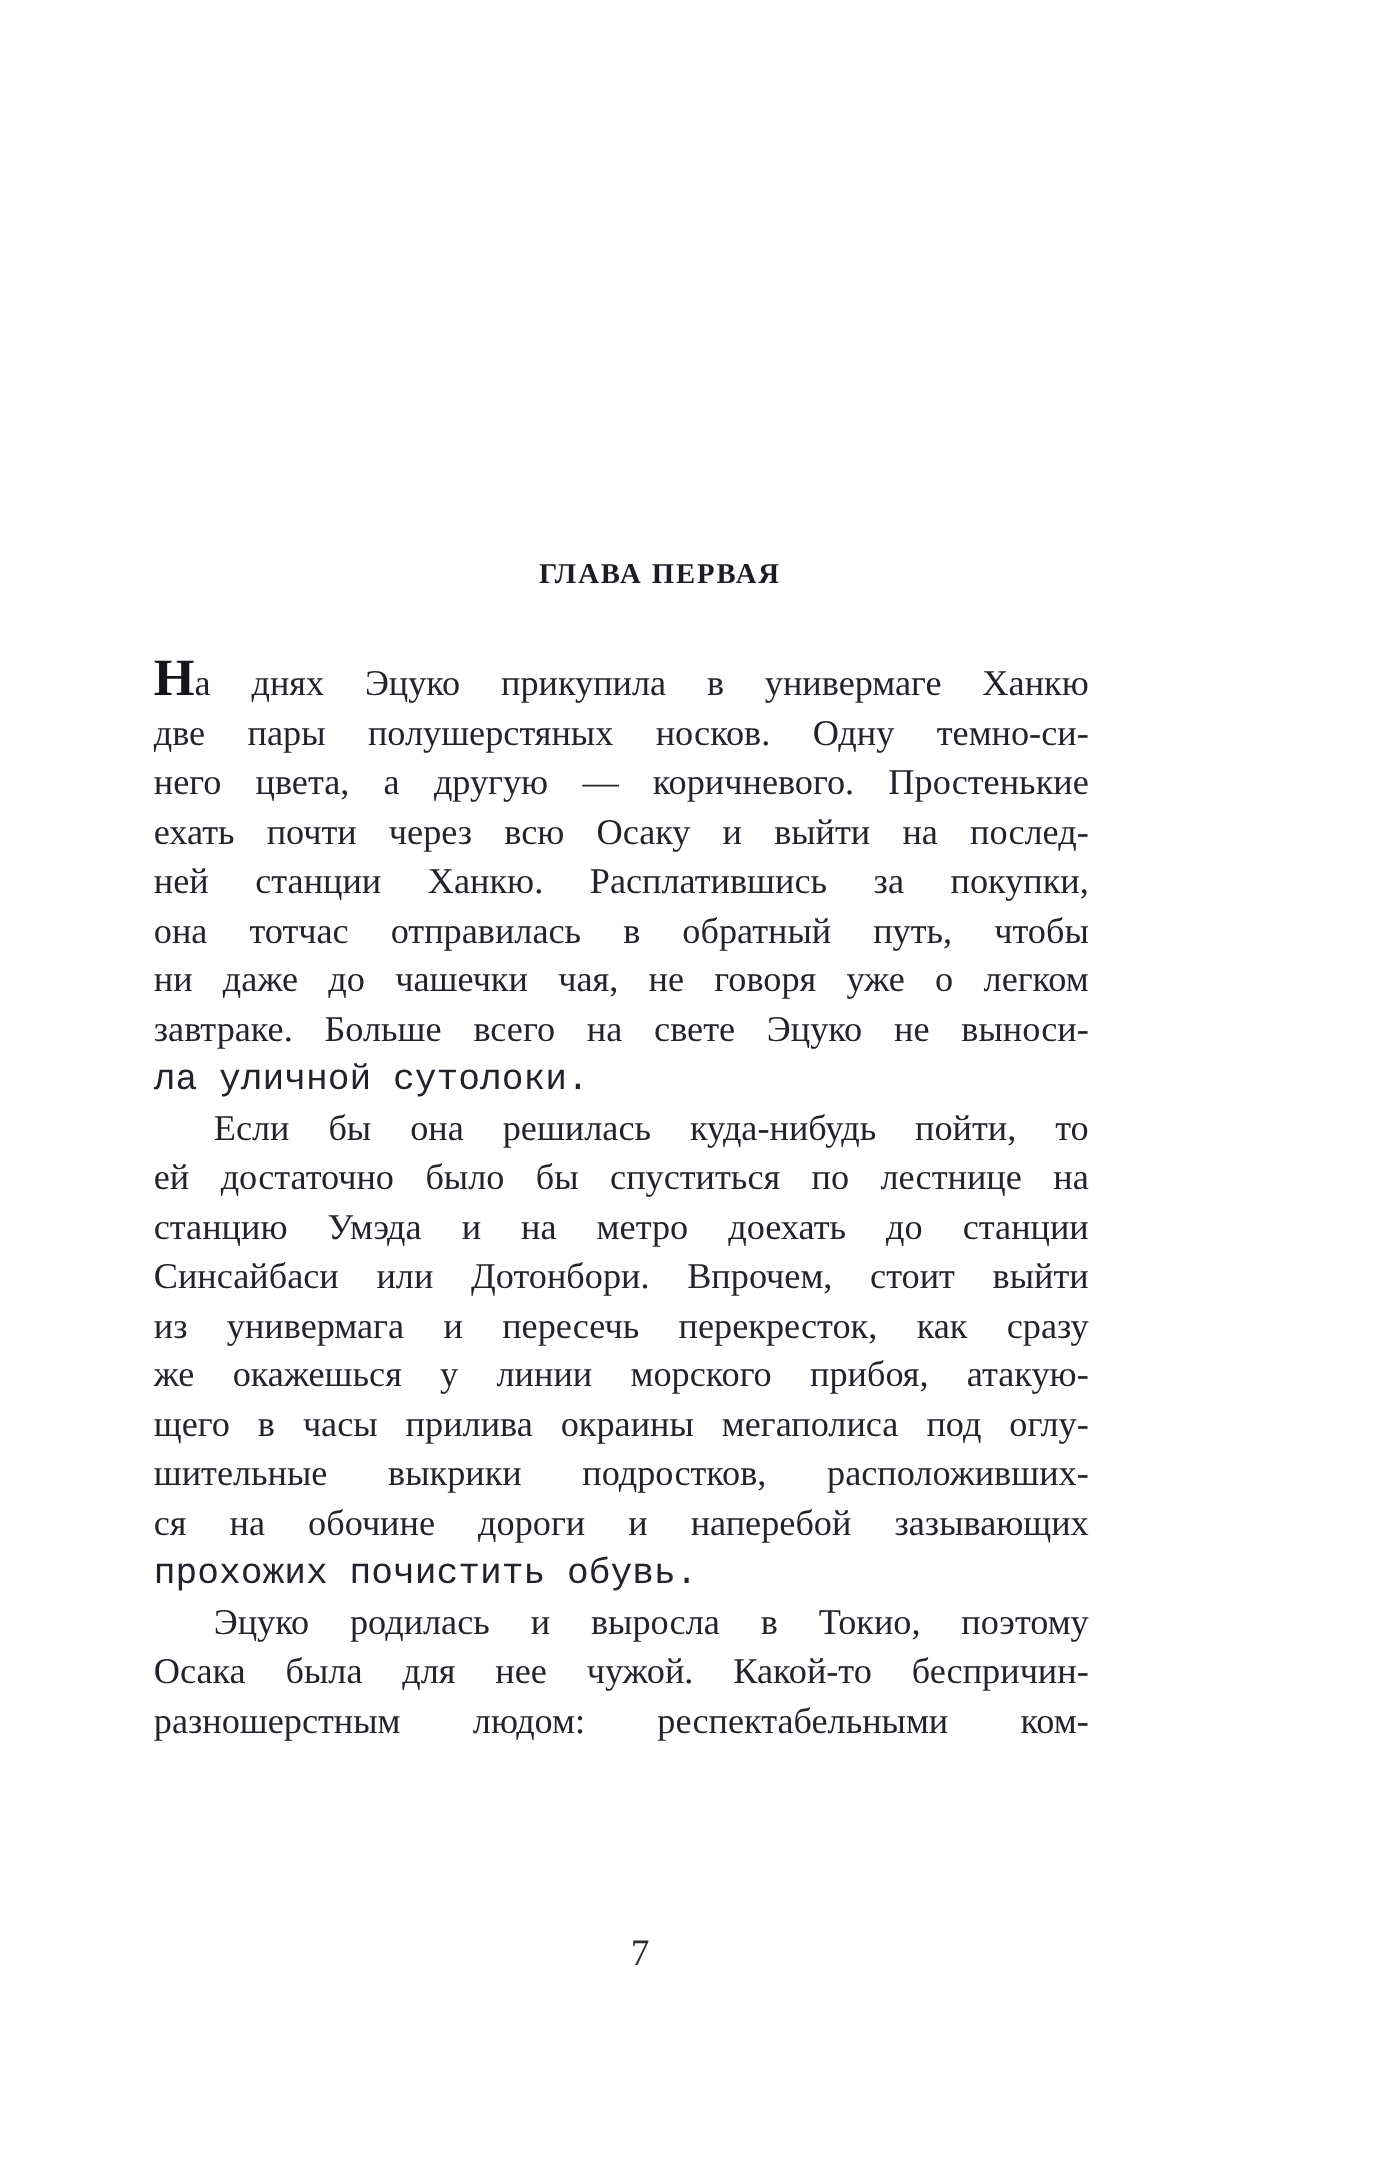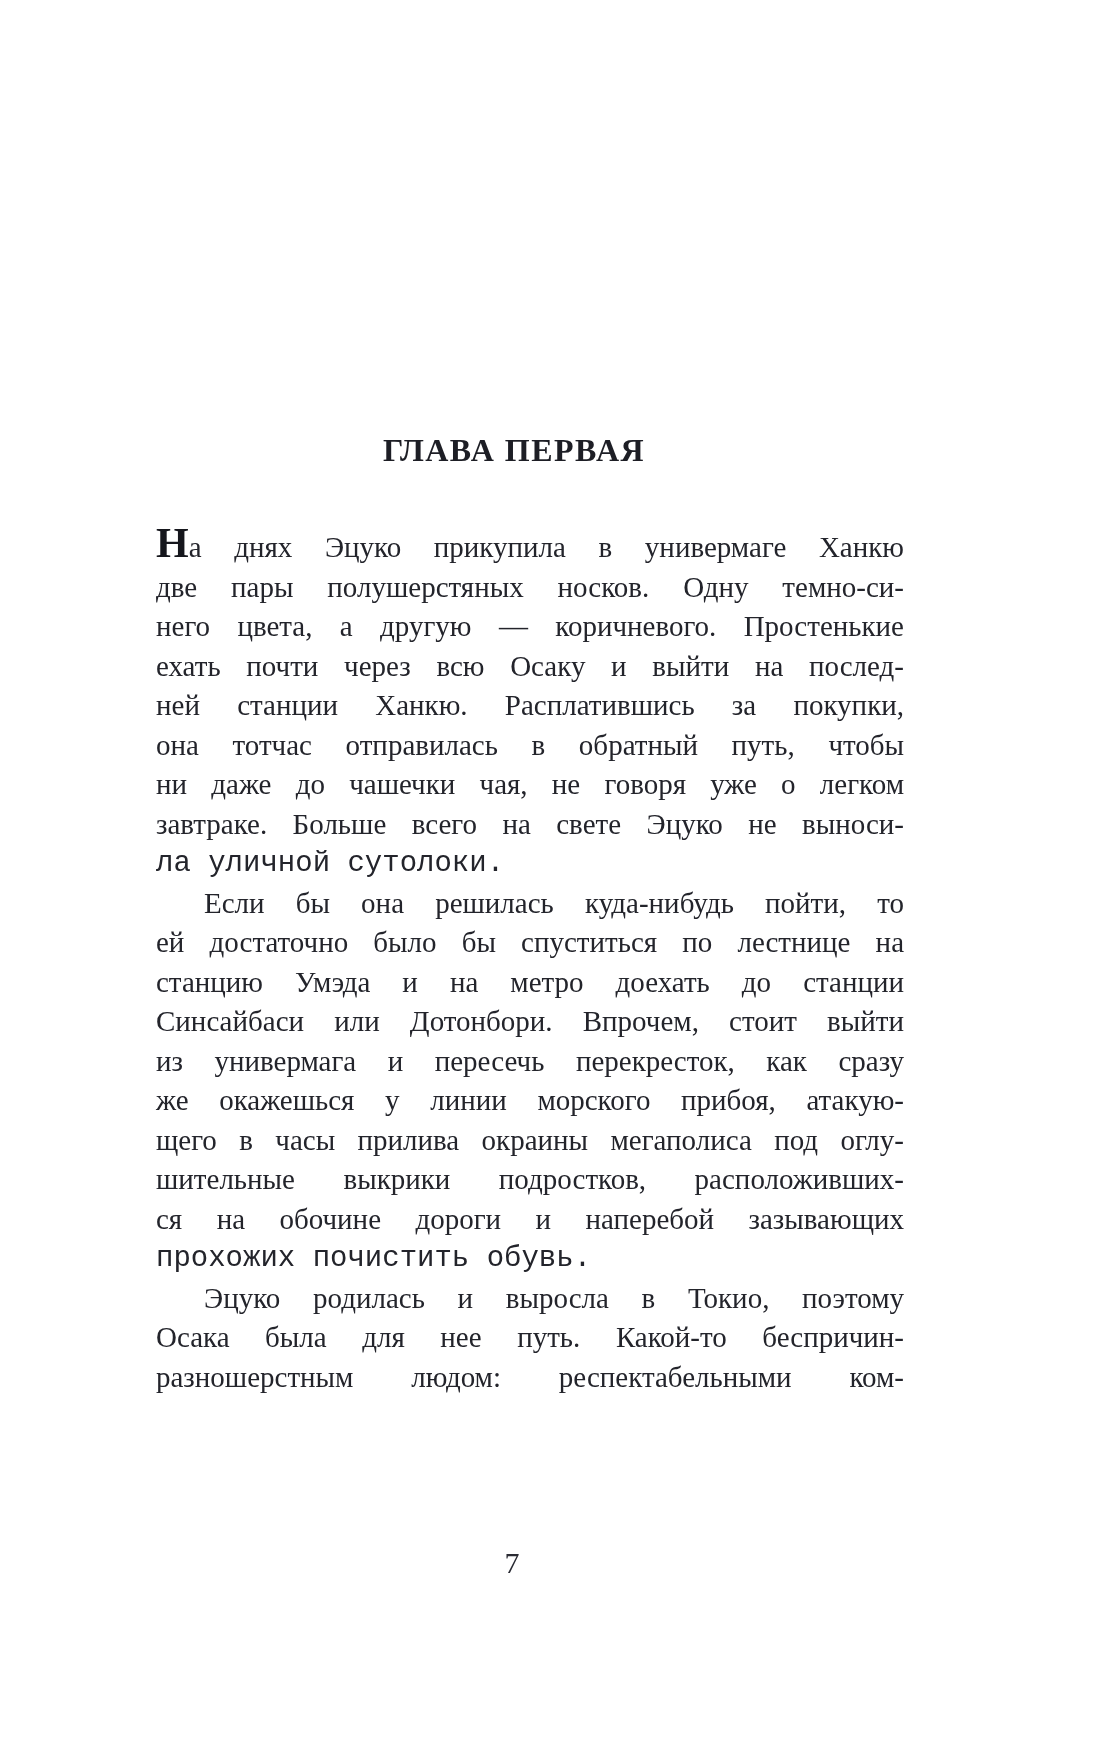--- a/index.html
+++ b/index.html
@@ -14,31 +14,31 @@
     background: #ffffff;
     font-family: "Liberation Serif", "DejaVu Serif", serif;
     color: #23242b;
     overflow: hidden;
   }
   .chapter-heading {
     position: absolute;
     top: 430px;
     left: 138px;
     width: 748px;
-    margin: 2px;
+    margin: 16px;
     text-align: center;
-    font-size: 32px;
+    font-size: 23px;
     font-weight: bold;
     letter-spacing: 1.5px;
     color: #1d1e25;
   }
   .text-column {
     position: absolute;
     top: 522px;
-    left: 156px;
+    left: 123px;
     width: 748px;
   }
   .paragraph {
     margin: 0;
   }
   .text-line {
     font-size: 29px;
     line-height: 39.5px;
     text-align: justify;
     -moz-text-align-last: justify;
@@ -94,19 +94,19 @@
         <div class="text-line">Синсайбаси или Дотонбори. Впрочем, стоит выйти</div>
         <div class="text-line">из универмага и пересечь перекресток, как сразу</div>
         <div class="text-line">же окажешься у линии морского прибоя, атакую-</div>
         <div class="text-line">щего в часы прилива окраины мегаполиса под оглу-</div>
         <div class="text-line">шительные выкрики подростков, расположивших-</div>
         <div class="text-line">ся на обочине дороги и наперебой зазывающих</div>
         <div class="text-line para-end">прохожих почистить обувь.</div>
       </div>
       <div class="paragraph">
         <div class="text-line indented">Эцуко родилась и выросла в Токио, поэтому</div>
-        <div class="text-line">Осака была для нее путь. Какой-то беспричин-</div>
+        <div class="text-line">Осака была для нее чужой. Какой-то беспричин-</div>
         <div class="text-line">разношерстным людом: респектабельными ком-</div>
       </div>
     </div>
 
   <div class="page-number">7</div>
 </div>
 
 </body></html>

